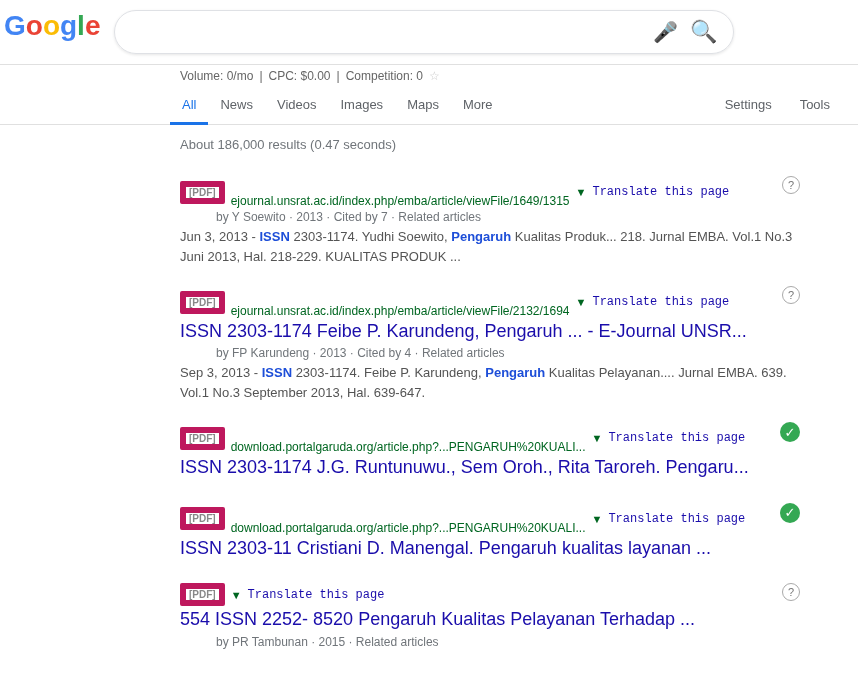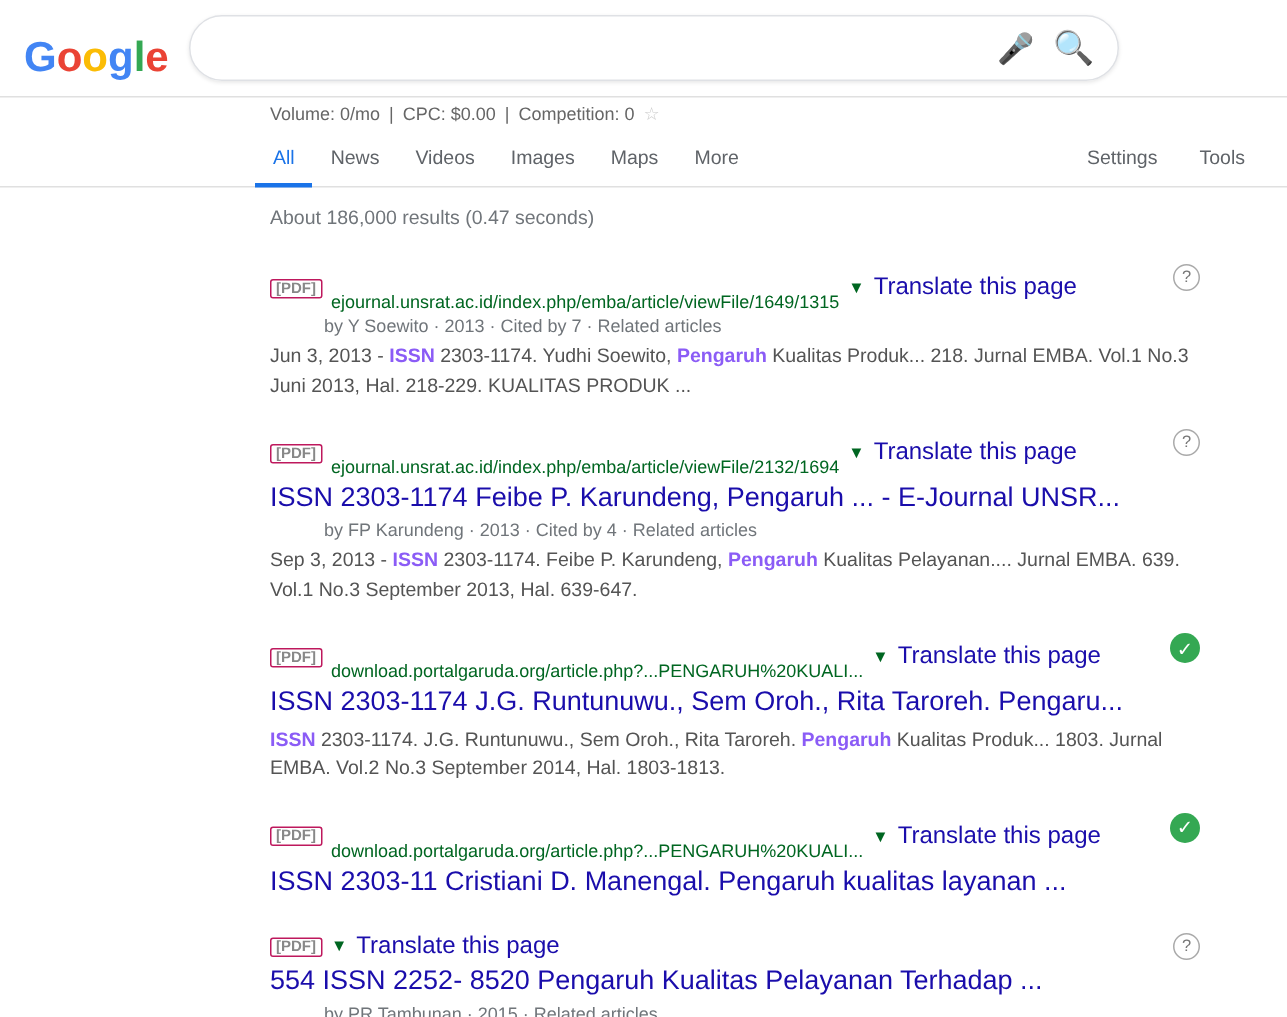--- a/index.html
+++ b/index.html
@@ -1,19 +1,19 @@
 <!DOCTYPE html>
 <html><head>
   <meta charset="utf-8">
   <style>
     * { box-sizing: border-box; margin: 0; padding: 0; }
     body { font-family: Arial, sans-serif; font-size: 14px; background: #fff; color: #333; }
     
     
-    .header { display: flex; align-items: flex-end; padding: 10px 16px; border-bottom: 1px solid #e0e0e0; }
+    .header { display: flex; align-items: flex-start; padding: 10px 4px; border-bottom: 1px solid #e0e0e0; }
     .logo { font-size: 28px; font-weight: bold; margin-right: 14px; flex-shrink: 0; }
     .logo-g { color: #4285F4; }
     .logo-o1 { color: #EA4335; }
     .logo-o2 { color: #FBBC05; }
     .logo-g2 { color: #4285F4; }
     .logo-l { color: #34A853; }
     .logo-e { color: #EA4335; }
     
     .search-bar-wrapper { flex: 1; display: flex; align-items: center; border: 1px solid #dfe1e5; border-radius: 24px; padding: 8px 16px; max-width: 620px; box-shadow: 0 1px 3px rgba(0,0,0,0.1); }
     .search-input { border: none; outline: none; font-size: 16px; flex: 1; }
@@ -34,30 +34,30 @@
     
     
     .results-info { padding: 12px 16px 4px 180px; font-size: 13px; color: #70757a; }
     
     
     .results { padding: 0 16px 20px 180px; }
     .result-item { max-width: 620px; margin: 20px 0; }
     
     .result-url-line { display: flex; align-items: center; gap: 6px; font-size: 12px; color: #006621; margin-bottom: 2px; flex-wrap: wrap; }
     .result-url-text { color: #006621; margin-top: 18px; }
-    .pdf-badge { background: #fff; border: 1px solid #be185d; color: #888; font-size: 10px; padding: 0 3px; border-radius: 2px; font-weight: bold; }
-    .translate-link { color: #1a0dab; font-size: 16px; cursor: pointer; }
+    .pdf-badge { background: #fff; border: 6px solid #be185d; color: #888; font-size: 10px; padding: 0 3px; border-radius: 2px; font-weight: bold; }
+    .translate-link { color: #1a0dab; font-size: 12px; cursor: pointer; font-family: Liberation Mono, monospace; }
     .arrow-right { color: #006621; font-size: 11px; }
     
     .result-title { font-size: 18px; color: #1a0dab; cursor: pointer; line-height: 1.3; margin-bottom: 3px; }
     
     .result-meta { font-size: 12px; color: #70757a; margin-bottom: 3px; padding-left: 36px; }
     
     .result-snippet { font-size: 13px; color: #545454; line-height: 1.5; }
-    .result-snippet b { color: #8b5cf6; }
+    .result-snippet b { color: #1d4ed8; }
     
     .help-icon { display: inline-flex; align-items: center; justify-content: center; width: 18px; height: 18px; border-radius: 50%; border: 1px solid #aaa; color: #777; font-size: 11px; cursor: pointer; margin-left: 6px; flex-shrink: 0; }
     
     .verified-icon { display: inline-flex; align-items: center; justify-content: center; width: 20px; height: 20px; border-radius: 50%; background: #34A853; color: white; font-size: 13px; margin-left: 8px; flex-shrink: 0; }
     
     .result-title-row { display: flex; align-items: flex-start; }
     .result-title-inner { flex: 1; }
   </style>
 </head>
 <body>
@@ -141,21 +141,20 @@
         <div class="result-url-line">
           <span class="pdf-badge">[PDF]</span>
           <span class="result-url-text">download.portalgaruda.org/article.php?...PENGARUH%20KUALI...</span>
           <span class="arrow-right">▼</span>
           <span class="translate-link">Translate this page</span>
         </div>
         <div class="result-title">ISSN 2303-1174 J.G. Runtunuwu., Sem Oroh., Rita Taroreh. Pengaru...</div>
       </div>
       <span class="verified-icon">✓</span>
     </div>
-    <div class="result-snippet"><b>ISSN</b> 2303-1174. J.G. Runtunuwu., Sem Oroh., Rita Taroreh. <b>Pengaruh</b> Kualitas Produk... 1803. Jurnal EMBA. Vol.2 No.3 September 2014, Hal. 1803-1813.</div>
   </div>
 
   <div class="result-item">
     <div class="result-title-row">
       <div class="result-title-inner">
         <div class="result-url-line">
           <span class="pdf-badge">[PDF]</span>
           <span class="result-url-text">download.portalgaruda.org/article.php?...PENGARUH%20KUALI...</span>
           <span class="arrow-right">▼</span>
           <span class="translate-link">Translate this page</span>

